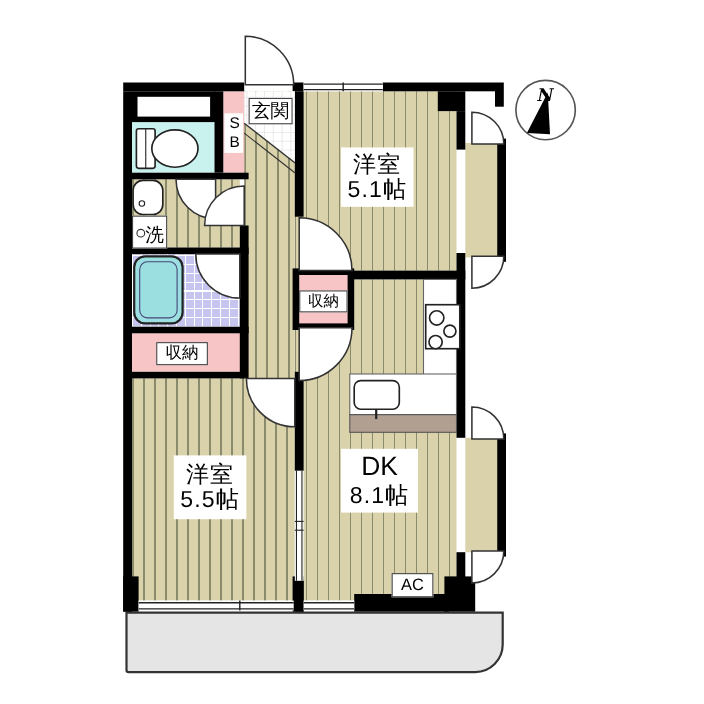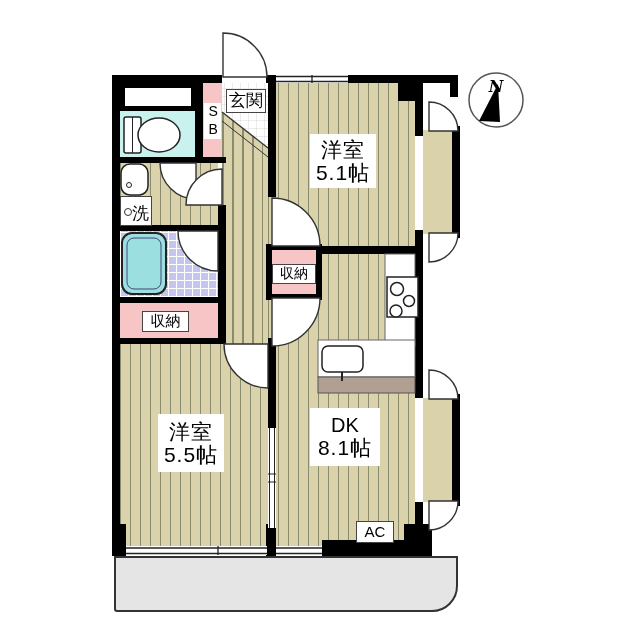--- a/index.html
+++ b/index.html
@@ -14,21 +14,21 @@
   .bathtile{position:absolute;background-color:var(--bath_tile,#c5c5ef);
     background-image:repeating-linear-gradient(0deg,#fff 0 1px,transparent 1px 8px),
                      repeating-linear-gradient(90deg,#fff 0 1px,transparent 1px 8px);}
   .whitebox{position:absolute;background:#fff;border:5px solid var(--wall,#000);box-sizing:border-box;}
   .balcony{position:absolute;background:var(--balcony_fill,#e5e5e5);border:2px solid #333;
            border-radius:0 0 26px 3px;box-sizing:border-box;}
   .lbl{position:absolute;background:#fff;display:flex;flex-direction:column;align-items:center;
        justify-content:center;line-height:1.1;color:#000;text-align:center;}
   .bordered{border:1px solid #444;box-sizing:border-box;}
   .roomlbl{font-size:21px;letter-spacing:1px;}
-  .dk1{font-size:20px;}
+  .dk1{font-size:24px;}
   .sb{writing-mode:vertical-rl;text-orientation:upright;font-size:14px;letter-spacing:2px;}
   .washbox{position:absolute;background:#fff;border:1px solid #444;box-sizing:border-box;}
   .washbox .dot{position:absolute;left:3px;top:11px;width:6px;height:6px;border:1px solid #333;
                 border-radius:50%;}
   .washbox .txt{position:absolute;right:2px;top:5px;font-size:17px;}
   .slide{position:absolute;background:#fff;}
   svg{position:absolute;left:0;top:0;}
 </style>
 </head>
 <body>

